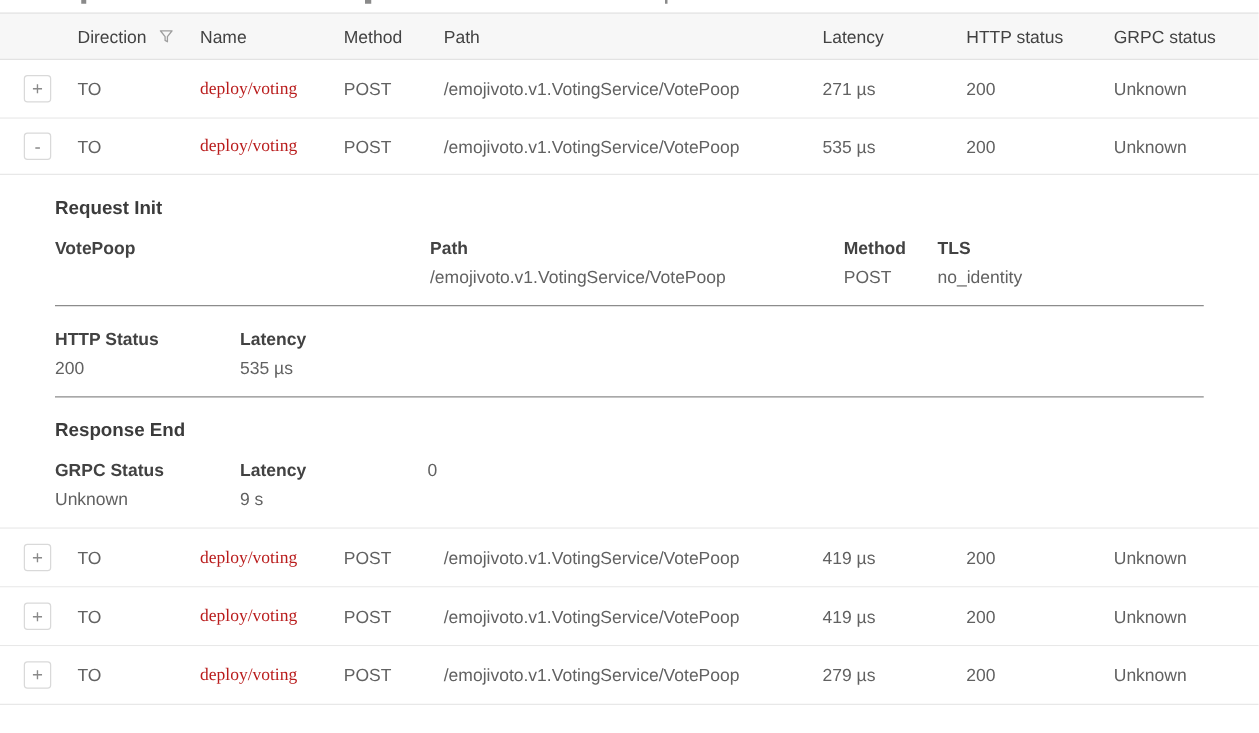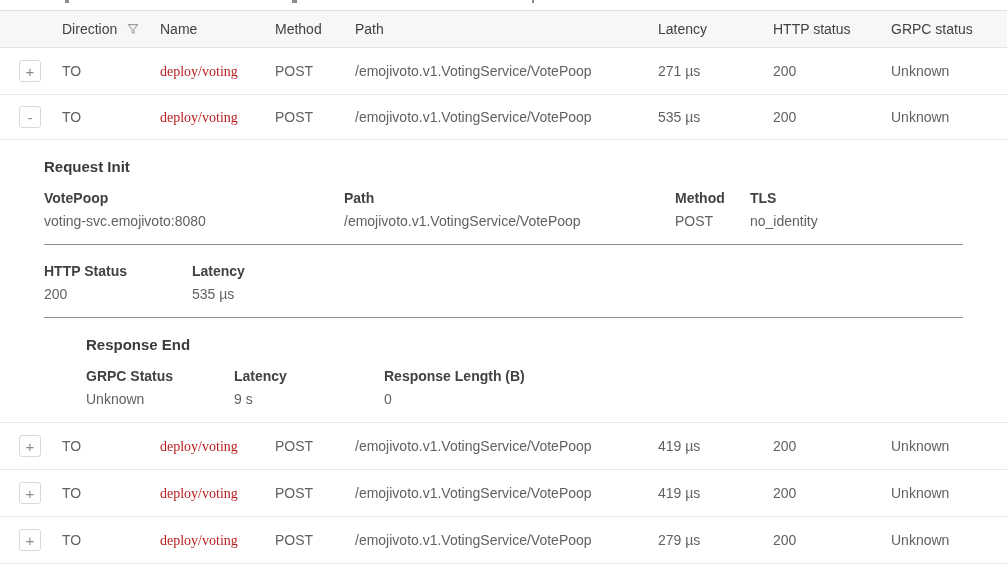--- a/index.html
+++ b/index.html
@@ -62,21 +62,21 @@
   }
   .link { color: #b91c1c; text-decoration: none; cursor: pointer; font-family: Liberation Serif, serif; }
 
   
   .detail {
     background: #ffffff;
     border-bottom: 1px solid #e8e8e8;
     padding: 0 44px;
   }
   .section { padding: 18px 0 15px 0; border-bottom: 1px solid #8c8c8c; }
-  .section.last { border-bottom: none; margin-left: 42px; }
+  .section.last { border-bottom: none; }
   .section-title {
     font-size: 15px;
     font-weight: 700;
     color: #3b3b3b;
     margin-bottom: 15px;
   }
   .fields { display: grid; }
   .fields.req  { grid-template-columns: 300px 331px 75px 77px 1fr; }
   .fields.resp { grid-template-columns: 148px 1fr; }
   .fields.rend { grid-template-columns: 148px 150px 1fr; }
@@ -139,21 +139,20 @@
       <div>200</div>
       <div>Unknown</div>
     </div>
 
     <div class="detail">
       <div class="section">
         <div class="section-title">Request Init</div>
         <div class="fields req">
           <div>
             <div class="flabel">VotePoop</div>
-            <div class="fvalue">voting-svc.emojivoto:8080</div>
           </div>
           <div>
             <div class="flabel">Path</div>
             <div class="fvalue">/emojivoto.v1.VotingService/VotePoop</div>
           </div>
           <div>
             <div class="flabel">Method</div>
             <div class="fvalue">POST</div>
           </div>
           <div>
@@ -181,21 +180,20 @@
         <div class="fields rend">
           <div>
             <div class="flabel">GRPC Status</div>
             <div class="fvalue">Unknown</div>
           </div>
           <div>
             <div class="flabel">Latency</div>
             <div class="fvalue">9 s</div>
           </div>
           <div>
-            <div class="flabel">Response Length (B)</div>
             <div class="fvalue">0</div>
           </div>
         </div>
       </div>
     </div>
 
     <div class="grid-row trow">
       <div class="expander-cell">
         <button class="expander-btn">+</button>
       </div>

